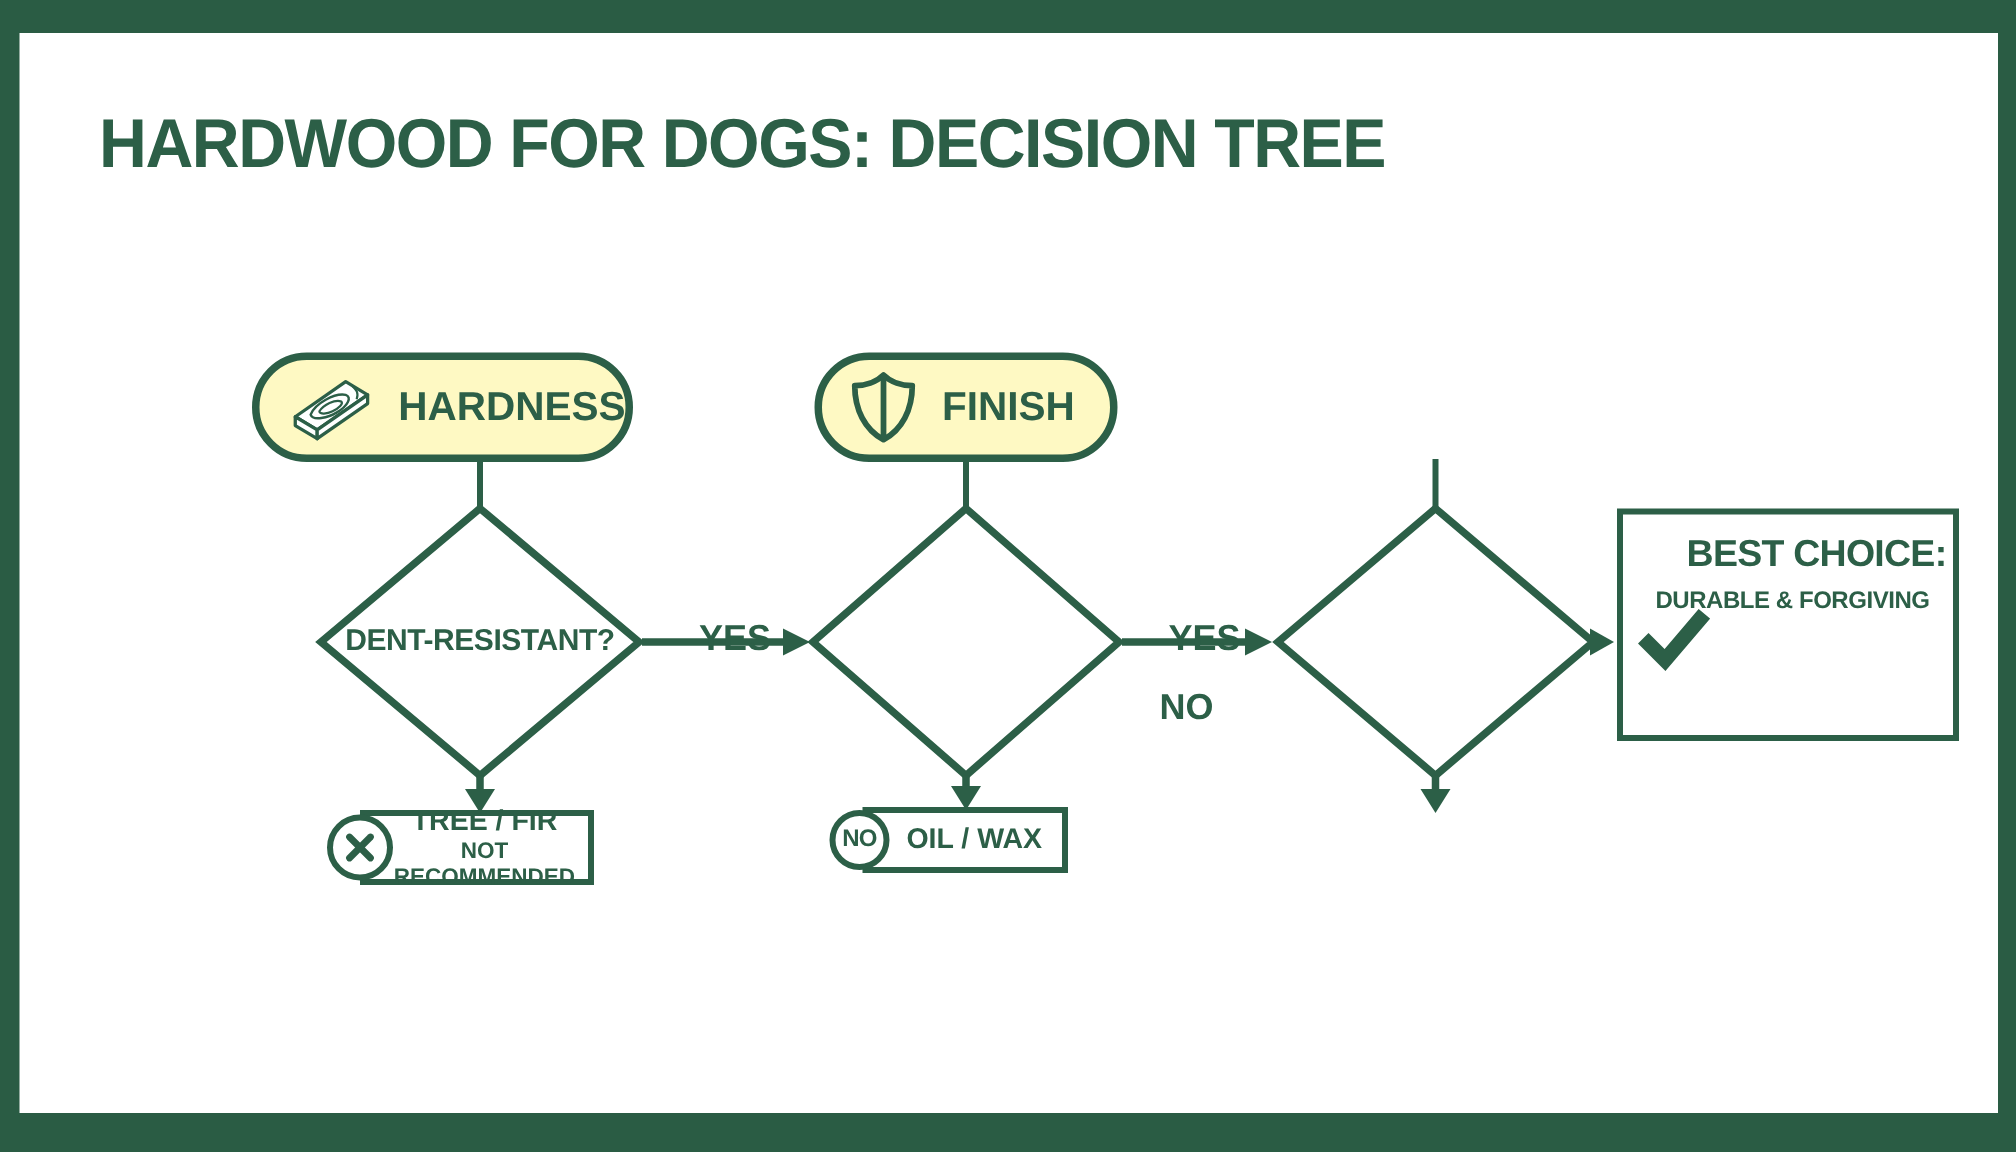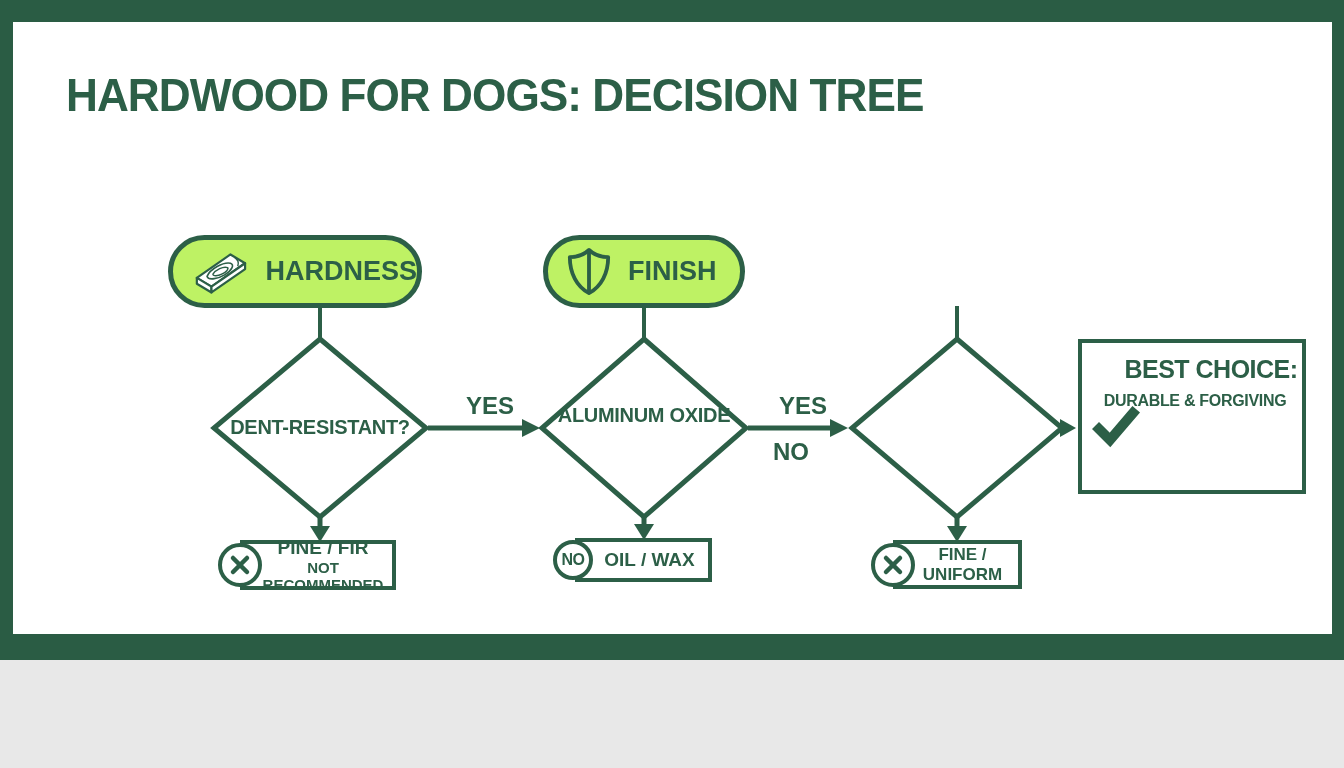--- a/index.html
+++ b/index.html
@@ -1,18 +1,18 @@
 <!DOCTYPE html>
 <html><head>
 <meta charset="utf-8">
 <style>
   html,body{margin:0;padding:0;background:#e8e8e8;}
   .canvas{
     position:relative;
-    width:1344px;height:660px;
+    width:1344px;height:768px;
     background:#ffffff;
     overflow:hidden;
     font-family:"Liberation Sans","DejaVu Sans",sans-serif;
     color:#2c5f47;
   }
   .frame{
     position:absolute;inset:0;
     border-style:solid;
     border-color:#2a5c44;
     border-width:22px 12px 26px 13px;
@@ -23,39 +23,39 @@
     position:absolute;left:66px;top:68px;
     font-size:46px;font-weight:bold;
     letter-spacing:-1px;
     transform:scaleX(0.96);transform-origin:left center;
     white-space:nowrap;
   }
   svg.wires{position:absolute;inset:0;width:1344px;height:768px;}
   .pill{
     position:absolute;height:73px;
     border:5px solid #2c5f47;border-radius:40px;
-    background:#bef264;
+    background:#fef9c3;
     display:flex;align-items:center;justify-content:flex-start;
     box-sizing:border-box;gap:16px;padding-left:18px;
   }
   .pill .label{font-size:27px;font-weight:bold;letter-spacing:0px;}
   .pill-1{left:168px;top:235px;width:254px;}
   .pill-2{left:543px;top:235px;width:202px;}
   .pill-3{left:850px;top:235px;width:205px;}
   .diamond-label{
     position:absolute;width:210px;
     text-align:center;font-weight:bold;font-size:20px;line-height:25px;
     letter-spacing:-0.3px;
   }
   .dl-1{left:215px;top:415px;}
   .dl-2{left:539px;top:403px;}
   .dl-3{left:852px;top:403px;}
   .edge-label{
     position:absolute;width:70px;text-align:center;
-    font-size:24px;font-weight:bold;
+    font-size:24px;font-weight:bold;margin-top:20px;
   }
   .result-box{
     position:absolute;
     border:4px solid #2c5f47;background:#ffffff;
     box-sizing:border-box;
     display:flex;flex-direction:column;align-items:center;justify-content:center;
     font-weight:bold;text-align:center;line-height:1.15;
   }
   .result-1{left:240px;top:540px;width:156px;height:50px;font-size:19px;padding-left:10px;}
   .result-1 .sub{font-size:15px;}
@@ -142,53 +142,42 @@
       <line x1="24" y1="3" x2="24" y2="48"></line>
     </svg>
     <span class="label">FINISH</span>
   </div>
 
 
   <div class="diamond-label dl-1">
     <div>DENT-RESISTANT?</div>
   </div>
   <div class="diamond-label dl-2">
-    <div>ALUMINUM OXIDE</div>
   </div>
 
   <div class="edge-label" style="left:455px;top:392px;">YES</div>
   <div class="edge-label" style="left:768px;top:392px;">YES</div>
   <div class="edge-label" style="left:756px;top:438px;">NO</div>
 
   <div class="result-box result-1">
     <span class="badge">
       <svg width="22" height="22" viewBox="0 0 22 22" stroke="#2c5f47" stroke-width="4.5" stroke-linecap="round">
         <line x1="4" y1="4" x2="18" y2="18"></line>
           <line x1="18" y1="4" x2="4" y2="18"></line>
       </svg>
     </span>
-    <div>PINE / FIR</div>
+    <div>TREE / FIR</div>
     <div class="sub">NOT RECOMMENDED</div>
   </div>
 
   <div class="result-box result-2">
     <span class="badge badge-no">NO</span>
     <div>OIL / WAX</div>
   </div>
 
-  <div class="result-box result-3">
-    <span class="badge">
-      <svg width="22" height="22" viewBox="0 0 22 22" stroke="#2c5f47" stroke-width="4.5" stroke-linecap="round">
-        <line x1="4" y1="4" x2="18" y2="18"></line>
-          <line x1="18" y1="4" x2="4" y2="18"></line>
-      </svg>
-    </span>
-    <div>FINE /</div>
-    <div>UNIFORM</div>
-  </div>
 
   <div class="best-box">
     <svg class="best-check" viewBox="0 0 48 44" fill="none" stroke="#2c5f47" stroke-width="10" stroke-linecap="square">
       <path d="M7,24 L18,35 L41,8"></path>
     </svg>
     <div class="best-title">BEST CHOICE:</div>
     <div class="best-lines">
     </div>
     <div class="best-sub">DURABLE &amp; FORGIVING</div>
   </div>

